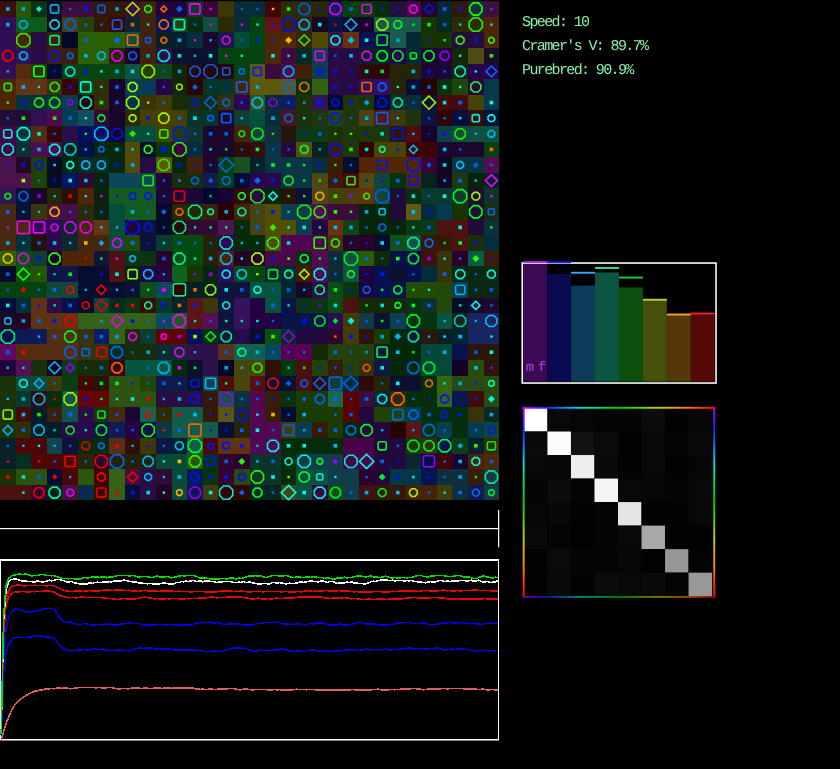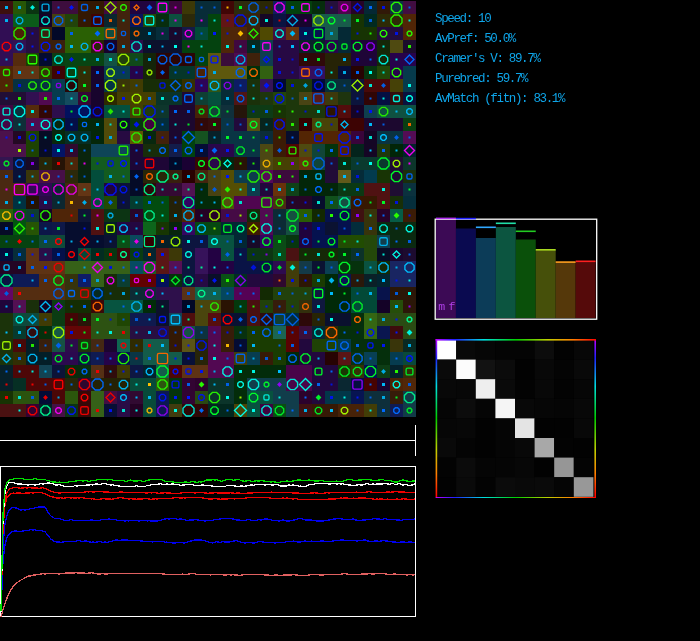--- a/index.html
+++ b/index.html
@@ -1,17 +1,17 @@
 <!DOCTYPE html>
 <html><head><meta charset="utf-8">
 <style>
 html,body{margin:0;padding:0;background:#000;}
 body{width:700px;height:641px;position:relative;overflow:hidden;}
 .stats{position:absolute;left:435px;top:9px;font-family:"Liberation Mono",monospace;
- font-size:12.5px;letter-spacing:-1.35px;color:#0ea5e9;line-height:20px;white-space:pre;}
+ font-size:12.5px;letter-spacing:-1.35px;color:#86efac;line-height:20px;white-space:pre;}
 .hline{position:absolute;left:0px;top:440px;width:416px;height:1.4px;background:#fff;}
 .vtick{position:absolute;left:415px;top:425px;width:1.4px;height:31px;background:#fff;}
 </style></head>
 <body>
 <svg xmlns="http://www.w3.org/2000/svg" width="416" height="416" style="position:absolute;left:0px;top:1px" shape-rendering="crispEdges">
 <rect x="0" y="0" width="13" height="13" fill="#3d0f0f"></rect>
 <rect x="13" y="0" width="13" height="13" fill="#275606"></rect>
 <rect x="26" y="0" width="13" height="13" fill="#0a3411"></rect>
 <rect x="39" y="0" width="13" height="13" fill="#080d24"></rect>
 <rect x="52" y="0" width="13" height="13" fill="#3d0d3d"></rect>
@@ -1969,21 +1969,21 @@
 <svg xmlns="http://www.w3.org/2000/svg" width="418" height="152" style="position:absolute;left:0px;top:465px" shape-rendering="crispEdges">
 <rect x="0.5" y="1.5" width="415" height="150" fill="none" stroke="#fff" stroke-width="1.2"></rect>
 <polyline points="1,152.0 3,144.6 5,138.5 7,133.0 9,128.3 11,124.7 13,121.6 15,119.6 17,117.8 19,116.3 21,115.0 23,114.0 25,112.7 27,111.9 29,111.0 31,110.9 33,110.1 35,110.0 37,109.4 39,109.3 41,109.0 43,108.8 45,109.0 47,108.5 49,108.2 51,108.6 53,108.5 55,108.1 57,108.6 59,109.0 61,108.6 63,108.5 65,108.1 67,108.0 69,108.1 71,107.8 73,108.1 75,107.8 77,107.8 79,108.1 81,108.1 83,108.0 85,108.2 87,108.2 89,108.1 91,107.8 93,108.0 95,108.5 97,108.9 99,109.1 101,108.9 103,108.7 105,108.9 107,109.0 109,108.6 111,108.4 113,108.2 115,108.3 117,108.6 119,108.6 121,108.2 123,108.6 125,108.6 127,108.6 129,108.4 131,108.4 133,108.4 135,108.7 137,108.4 139,108.5 141,108.3 143,108.6 145,108.3 147,108.4 149,108.4 151,108.6 153,108.4 155,108.5 157,108.5 159,108.5 161,108.5 163,109.0 165,109.1 167,109.5 169,109.2 171,109.6 173,109.5 175,109.2 177,109.4 179,109.8 181,109.3 183,109.1 185,109.4 187,109.3 189,109.1 191,108.7 193,108.7 195,108.9 197,109.3 199,109.8 201,109.8 203,109.3 205,109.2 207,109.5 209,109.8 211,109.9 213,109.6 215,109.6 217,109.6 219,109.7 221,109.5 223,109.9 225,110.2 227,109.8 229,109.6 231,110.0 233,109.7 235,110.1 237,110.1 239,110.2 241,110.2 243,109.9 245,109.7 247,109.4 249,109.6 251,109.8 253,109.4 255,109.8 257,109.7 259,109.4 261,109.4 263,109.8 265,109.9 267,109.9 269,110.2 271,110.2 273,110.2 275,110.1 277,110.1 279,110.2 281,110.2 283,110.2 285,110.0 287,109.9 289,110.1 291,110.1 293,109.6 295,109.8 297,110.1 299,110.2 301,110.2 303,110.2 305,110.2 307,110.2 309,110.1 311,109.6 313,109.5 315,109.3 317,109.7 319,109.9 321,109.9 323,110.0 325,109.6 327,109.6 329,109.8 331,109.7 333,109.4 335,109.3 337,109.2 339,109.4 341,109.1 343,108.8 345,108.8 347,109.0 349,109.3 351,109.4 353,109.8 355,109.7 357,109.2 359,109.3 361,109.2 363,109.0 365,109.2 367,109.0 369,108.8 371,108.8 373,109.2 375,108.8 377,108.8 379,108.8 381,108.8 383,108.8 385,108.8 387,109.2 389,109.2 391,109.4 393,109.1 395,109.1 397,109.3 399,109.6 401,109.4 403,109.3 405,109.7 407,110.0 409,109.7 411,109.7 413,109.9 415,109.8" fill="none" stroke="#e06060" stroke-width="1.3"></polyline>
 <polyline points="1,147.3 3,96.0 5,79.4 7,72.6 9,69.3 11,67.0 13,66.3 15,65.9 17,66.2 19,66.4 21,66.4 23,66.0 25,65.6 27,65.6 29,65.1 31,64.5 33,65.0 35,64.8 37,65.5 39,65.8 41,65.6 43,66.2 45,66.8 47,69.1 49,71.9 51,74.1 53,75.7 55,76.4 57,77.1 59,77.1 61,77.3 63,76.9 65,76.8 67,76.6 69,76.4 71,76.3 73,76.8 75,76.3 77,75.9 79,75.5 81,76.3 83,76.4 85,75.7 87,76.3 89,76.8 91,77.3 93,77.0 95,77.3 97,77.0 99,76.4 101,76.9 103,77.4 105,76.9 107,77.4 109,76.7 111,76.4 113,75.7 115,75.2 117,75.0 119,75.5 121,75.2 123,75.0 125,75.0 127,75.0 129,75.7 131,75.9 133,75.4 135,75.7 137,75.8 139,75.8 141,75.9 143,76.2 145,76.7 147,76.6 149,76.8 151,76.8 153,76.9 155,76.7 157,76.6 159,76.6 161,76.9 163,76.6 165,77.2 167,77.1 169,77.6 171,77.8 173,78.0 175,78.0 177,77.7 179,77.5 181,77.6 183,77.9 185,78.0 187,77.3 189,76.6 191,76.0 193,75.4 195,75.0 197,75.0 199,75.0 201,75.0 203,75.4 205,75.7 207,76.4 209,77.1 211,77.4 213,78.0 215,77.2 217,76.7 219,77.3 221,77.2 223,76.7 225,77.1 227,76.9 229,77.0 231,76.6 233,76.3 235,75.7 237,75.9 239,76.6 241,77.3 243,77.6 245,78.0 247,77.7 249,77.3 251,77.8 253,77.9 255,78.0 257,77.1 259,76.7 261,76.6 263,77.0 265,77.4 267,77.7 269,77.4 271,77.1 273,77.6 275,78.0 277,77.8 279,77.3 281,77.4 283,77.4 285,77.1 287,76.7 289,76.5 291,76.6 293,76.1 295,76.2 297,76.9 299,77.2 301,76.8 303,76.6 305,76.0 307,76.4 309,76.6 311,76.1 313,76.2 315,76.4 317,76.5 319,76.3 321,76.1 323,75.9 325,76.7 327,76.4 329,76.4 331,76.4 333,75.9 335,75.8 337,75.4 339,75.2 341,75.1 343,75.0 345,75.8 347,75.6 349,75.4 351,75.7 353,75.6 355,75.7 357,76.0 359,75.4 361,75.7 363,75.2 365,75.0 367,75.6 369,76.4 371,76.7 373,76.2 375,76.1 377,75.8 379,76.4 381,76.0 383,75.6 385,75.9 387,76.1 389,76.3 391,76.3 393,77.0 395,76.9 397,77.5 399,77.2 401,77.1 403,76.9 405,77.2 407,77.5 409,77.0 411,77.0 413,77.3 415,77.2" fill="none" stroke="#0000ee" stroke-width="1.3"></polyline>
 <polyline points="1,147.2 3,80.9 5,58.9 7,50.2 9,45.8 11,43.0 13,42.6 15,42.9 17,43.1 19,44.2 21,45.1 23,44.6 25,45.0 27,44.7 29,44.2 31,43.7 33,43.5 35,42.9 37,42.3 39,42.0 41,42.0 43,42.0 45,42.0 47,45.4 49,48.9 51,51.0 53,52.3 55,53.7 57,53.5 59,53.4 61,54.1 63,54.8 65,55.4 67,55.4 69,55.1 71,54.6 73,55.2 75,55.6 77,55.6 79,55.9 81,55.4 83,55.4 85,55.9 87,55.2 89,55.4 91,54.8 93,55.3 95,55.7 97,55.8 99,55.6 101,54.8 103,54.8 105,54.6 107,54.4 109,53.8 111,54.5 113,54.5 115,54.6 117,55.1 119,55.6 121,55.6 123,55.6 125,56.0 127,55.7 129,56.0 131,55.2 133,55.5 135,55.5 137,55.6 139,56.0 141,55.4 143,55.2 145,55.6 147,55.9 149,55.8 151,56.0 153,56.0 155,56.0 157,56.0 159,55.7 161,55.2 163,54.6 165,54.0 167,53.4 169,54.2 171,53.7 173,53.9 175,53.4 177,54.2 179,54.2 181,53.8 183,54.3 185,54.9 187,55.5 189,55.1 191,54.9 193,55.1 195,54.7 197,54.8 199,55.1 201,55.4 203,55.8 205,56.0 207,55.5 209,55.8 211,55.6 213,55.1 215,54.3 217,54.5 219,54.3 221,53.7 223,53.8 225,53.7 227,53.5 229,53.7 231,53.8 233,53.9 235,54.7 237,55.2 239,54.9 241,55.4 243,55.1 245,55.7 247,54.9 249,54.6 251,55.2 253,55.4 255,55.7 257,55.1 259,54.5 261,55.2 263,54.5 265,54.0 267,54.0 269,54.5 271,54.7 273,55.5 275,55.8 277,55.6 279,56.0 281,55.6 283,54.8 285,55.5 287,56.0 289,56.0 291,55.8 293,55.3 295,54.8 297,54.1 299,53.6 301,53.6 303,54.3 305,54.9 307,54.9 309,55.1 311,55.0 313,55.4 315,55.6 317,56.0 319,56.0 321,56.0 323,56.0 325,55.4 327,55.3 329,55.1 331,54.6 333,54.1 335,54.0 337,53.6 339,53.8 341,53.6 343,54.4 345,54.7 347,54.7 349,54.6 351,54.4 353,54.0 355,54.7 357,55.3 359,55.5 361,55.6 363,55.0 365,55.0 367,54.5 369,54.2 371,54.4 373,53.9 375,53.6 377,54.0 379,54.0 381,54.6 383,54.1 385,53.5 387,54.2 389,54.4 391,54.7 393,54.8 395,54.2 397,55.0 399,54.9 401,55.5 403,54.9 405,54.5 407,54.6 409,54.2 411,54.8 413,54.4 415,53.8" fill="none" stroke="#0000ee" stroke-width="1.3"></polyline>
 <polyline points="1,146.7 3,63.2 5,39.7 7,32.7 9,30.2 11,28.9 13,28.0 15,28.3 17,28.1 19,28.0 21,28.1 23,28.6 25,28.3 27,27.8 29,28.2 31,27.7 33,28.0 35,27.7 37,27.6 39,27.6 41,27.6 43,28.1 45,28.4 47,29.7 49,30.9 51,31.6 53,32.0 55,32.6 57,33.2 59,32.9 61,32.8 63,33.3 65,33.0 67,32.7 69,32.6 71,33.0 73,32.8 75,33.1 77,32.8 79,33.0 81,32.7 83,32.9 85,33.1 87,33.5 89,33.5 91,33.9 93,33.8 95,34.2 97,34.4 99,34.4 101,34.0 103,33.7 105,33.9 107,34.2 109,33.9 111,34.2 113,34.1 115,33.6 117,33.2 119,32.8 121,32.6 123,33.1 125,33.3 127,33.6 129,34.0 131,33.8 133,34.0 135,34.1 137,34.2 139,33.8 141,34.1 143,33.8 145,33.7 147,33.8 149,34.0 151,34.3 153,34.1 155,33.8 157,34.0 159,33.6 161,33.9 163,33.7 165,33.6 167,33.4 169,33.6 171,33.3 173,33.0 175,32.6 177,32.6 179,32.8 181,33.3 183,32.8 185,32.9 187,32.8 189,32.7 191,32.6 193,32.6 195,32.6 197,32.6 199,32.6 201,32.6 203,33.0 205,33.3 207,33.7 209,34.0 211,34.2 213,33.9 215,33.5 217,33.9 219,34.1 221,34.2 223,33.8 225,34.1 227,34.1 229,33.6 231,33.4 233,33.8 235,33.9 237,33.5 239,33.1 241,33.4 243,33.2 245,33.2 247,32.9 249,32.7 251,32.7 253,32.7 255,32.6 257,32.6 259,32.6 261,32.6 263,32.6 265,32.6 267,32.6 269,32.9 271,33.2 273,33.4 275,33.8 277,33.5 279,33.4 281,33.3 283,33.0 285,33.3 287,32.9 289,33.4 291,33.6 293,34.0 295,33.6 297,33.9 299,34.3 301,34.4 303,34.4 305,34.4 307,34.3 309,34.4 311,34.4 313,34.4 315,34.2 317,34.3 319,34.3 321,34.4 323,34.4 325,34.2 327,34.3 329,34.0 331,34.0 333,34.0 335,34.1 337,33.7 339,33.3 341,33.1 343,33.2 345,32.9 347,33.0 349,33.4 351,33.4 353,33.1 355,33.2 357,33.2 359,33.1 361,32.9 363,33.1 365,33.0 367,33.5 369,33.5 371,33.6 373,34.0 375,34.4 377,33.9 379,34.3 381,33.8 383,34.2 385,34.4 387,34.1 389,34.3 391,34.3 393,34.2 395,34.2 397,34.1 399,34.2 401,34.3 403,33.8 405,33.9 407,34.1 409,34.4 411,34.3 413,34.3 415,33.9" fill="none" stroke="#ee0000" stroke-width="1.3"></polyline>
 <polyline points="1,146.7 3,60.2 5,34.8 7,27.6 9,24.5 11,23.3 13,22.9 15,22.5 17,22.6 19,23.1 21,23.2 23,23.0 25,22.7 27,23.1 29,22.7 31,22.9 33,23.1 35,22.9 37,23.0 39,23.3 41,23.0 43,22.8 45,23.3 47,24.0 49,25.3 51,26.1 53,26.8 55,27.4 57,27.7 59,27.9 61,27.9 63,27.5 65,27.6 67,27.5 69,27.8 71,27.6 73,27.3 75,27.2 77,27.5 79,27.5 81,27.7 83,27.3 85,27.0 87,26.8 89,26.9 91,26.6 93,27.1 95,26.9 97,26.6 99,26.6 101,26.7 103,26.8 105,27.2 107,26.8 109,27.3 111,27.6 113,27.6 115,27.8 117,27.6 119,27.2 121,26.8 123,27.3 125,27.7 127,27.6 129,27.7 131,27.7 133,27.8 135,27.4 137,27.7 139,27.4 141,27.4 143,27.6 145,27.9 147,28.0 149,27.6 151,27.9 153,27.8 155,27.8 157,28.0 159,28.4 161,28.0 163,27.9 165,27.7 167,28.0 169,27.9 171,28.2 173,28.4 175,28.3 177,28.4 179,28.4 181,28.0 183,27.8 185,27.4 187,27.7 189,27.6 191,27.4 193,27.6 195,28.1 197,27.7 199,27.8 201,27.6 203,27.8 205,28.0 207,28.2 209,28.3 211,27.8 213,28.1 215,27.7 217,27.8 219,28.2 221,27.9 223,27.9 225,28.0 227,28.1 229,27.9 231,27.8 233,28.1 235,28.3 237,27.9 239,28.0 241,28.3 243,28.3 245,28.4 247,28.1 249,27.9 251,28.2 253,27.9 255,27.5 257,27.2 259,27.6 261,27.9 263,27.6 265,27.8 267,27.5 269,27.6 271,27.1 273,27.2 275,27.5 277,27.5 279,27.6 281,27.3 283,27.2 285,27.5 287,27.4 289,27.6 291,27.7 293,28.0 295,28.2 297,27.9 299,28.2 301,28.4 303,28.3 305,28.4 307,28.3 309,28.3 311,28.1 313,28.0 315,27.8 317,28.1 319,28.2 321,28.2 323,28.2 325,28.1 327,27.7 329,27.9 331,27.8 333,27.6 335,27.6 337,27.3 339,27.4 341,27.7 343,27.5 345,27.2 347,27.7 349,27.8 351,27.6 353,27.2 355,27.3 357,27.1 359,27.5 361,27.7 363,27.4 365,27.4 367,27.0 369,26.8 371,26.9 373,27.3 375,27.2 377,27.7 379,27.4 381,27.1 383,27.4 385,27.3 387,27.1 389,27.1 391,27.2 393,27.0 395,26.7 397,26.8 399,27.0 401,27.1 403,26.8 405,27.2 407,27.2 409,27.3 411,27.6 413,27.3 415,27.3" fill="none" stroke="#ee0000" stroke-width="1.3"></polyline>
 <polyline points="1,146.9 3,52.5 5,27.1 7,20.1 9,17.9 11,17.7 13,17.3 15,18.1 17,18.8 19,19.1 21,18.9 23,19.5 25,19.5 27,19.9 29,20.0 31,19.2 33,19.6 35,20.0 37,19.7 39,19.3 41,18.4 43,19.1 45,18.6 47,18.1 49,17.9 51,18.3 53,18.9 55,19.8 57,20.1 59,19.4 61,20.3 63,20.9 65,21.4 67,21.5 69,21.5 71,21.5 73,21.5 75,20.5 77,21.3 79,20.4 81,20.2 83,20.3 85,20.3 87,20.0 89,20.0 91,19.7 93,20.0 95,19.2 97,19.0 99,19.3 101,19.3 103,18.5 105,18.6 107,19.4 109,19.5 111,20.0 113,19.8 115,20.6 117,20.6 119,21.1 121,21.2 123,21.5 125,21.2 127,21.5 129,21.5 131,21.5 133,21.5 135,21.1 137,20.7 139,21.4 141,21.5 143,21.5 145,21.5 147,20.5 149,20.6 151,19.7 153,19.8 155,19.3 157,19.6 159,19.0 161,18.8 163,19.4 165,19.5 167,18.9 169,19.9 171,19.0 173,19.0 175,19.4 177,19.6 179,19.9 181,20.6 183,19.9 185,19.9 187,19.5 189,19.7 191,19.6 193,19.9 195,20.4 197,20.4 199,20.2 201,20.3 203,19.7 205,20.5 207,20.2 209,20.2 211,20.8 213,21.3 215,21.5 217,21.5 219,21.4 221,21.2 223,21.5 225,21.5 227,20.5 229,20.6 231,20.8 233,20.5 235,21.0 237,21.4 239,21.5 241,21.0 243,21.2 245,21.2 247,20.8 249,20.4 251,19.7 253,20.3 255,19.9 257,19.6 259,19.2 261,19.4 263,19.4 265,20.1 267,19.4 269,19.1 271,19.8 273,20.3 275,19.5 277,19.5 279,20.4 281,21.2 283,20.8 285,21.1 287,20.8 289,19.9 291,20.6 293,19.9 295,20.8 297,20.6 299,21.2 301,21.1 303,21.5 305,21.5 307,20.8 309,19.9 311,19.3 313,19.6 315,18.9 317,18.5 319,18.5 321,18.5 323,18.5 325,18.9 327,18.5 329,19.2 331,18.8 333,18.7 335,18.6 337,19.3 339,18.6 341,19.2 343,18.6 345,19.5 347,19.7 349,20.1 351,20.1 353,20.4 355,20.7 357,20.0 359,19.5 361,20.3 363,19.8 365,19.3 367,18.6 369,19.1 371,19.7 373,18.9 375,19.6 377,19.0 379,19.0 381,19.1 383,18.8 385,18.6 387,18.7 389,19.3 391,18.9 393,18.5 395,19.5 397,19.1 399,18.5 401,19.4 403,20.2 405,19.7 407,19.8 409,20.4 411,20.1 413,19.8 415,18.9" fill="none" stroke="#ffffff" stroke-width="1.3"></polyline>
 <polyline points="1,146.4 3,49.0 5,23.3 7,17.2 9,15.3 11,14.4 13,14.1 15,13.5 17,13.5 19,13.9 21,13.4 23,13.7 25,14.6 27,14.9 29,14.6 31,14.8 33,14.1 35,13.5 37,14.1 39,14.5 41,14.7 43,14.8 45,14.5 47,15.5 49,15.9 51,16.7 53,17.2 55,16.9 57,17.4 59,17.1 61,17.2 63,17.5 65,17.5 67,17.5 69,16.8 71,16.2 73,16.7 75,16.3 77,15.7 79,15.9 81,15.7 83,16.2 85,15.6 87,15.6 89,16.5 91,15.9 93,15.7 95,15.5 97,14.9 99,14.5 101,14.5 103,14.7 105,14.5 107,14.9 109,14.8 111,14.5 113,15.3 115,15.7 117,15.7 119,15.3 121,15.3 123,15.7 125,16.1 127,16.4 129,15.5 131,15.0 133,15.9 135,16.0 137,16.0 139,15.3 141,15.9 143,16.5 145,16.1 147,15.7 149,15.0 151,14.7 153,14.8 155,14.8 157,14.5 159,14.5 161,14.5 163,15.2 165,16.1 167,16.7 169,16.7 171,16.4 173,17.0 175,17.4 177,17.5 179,17.5 181,17.5 183,17.4 185,16.9 187,17.2 189,17.5 191,16.9 193,16.6 195,17.0 197,17.5 199,16.6 201,17.1 203,16.5 205,15.8 207,15.0 209,15.1 211,15.1 213,14.6 215,15.1 217,14.6 219,15.5 221,16.4 223,16.0 225,15.2 227,14.5 229,14.7 231,14.6 233,15.2 235,15.1 237,14.7 239,14.5 241,15.5 243,16.0 245,16.3 247,15.8 249,15.7 251,16.2 253,16.4 255,16.0 257,15.7 259,16.3 261,15.5 263,15.8 265,16.2 267,16.2 269,16.3 271,17.0 273,16.6 275,17.0 277,17.3 279,17.5 281,16.6 283,16.9 285,16.6 287,15.9 289,16.6 291,16.2 293,16.1 295,15.7 297,15.1 299,14.8 301,15.1 303,15.4 305,15.9 307,15.3 309,14.9 311,15.6 313,15.7 315,16.1 317,16.1 319,15.9 321,15.1 323,15.8 325,16.5 327,16.8 329,16.3 331,16.5 333,16.8 335,16.3 337,16.1 339,16.7 341,16.3 343,16.4 345,15.6 347,14.8 349,14.5 351,14.5 353,15.4 355,15.6 357,15.6 359,15.0 361,15.2 363,14.6 365,14.5 367,14.5 369,14.5 371,15.1 373,15.3 375,15.6 377,15.3 379,15.1 381,14.5 383,14.5 385,15.5 387,15.8 389,15.6 391,15.8 393,16.6 395,17.1 397,17.0 399,16.3 401,15.5 403,14.8 405,15.5 407,16.0 409,16.4 411,16.7 413,16.0 415,16.2" fill="none" stroke="#00dd00" stroke-width="1.3"></polyline>
 </svg>
-<div class="stats"><div>Speed: 10</div><div>AvPref: 50.0%</div><div>Cramer's V: 89.7%</div><div>Purebred: 59.7%</div><div>AvMatch (fitn): 83.1%</div></div>
+<div class="stats"><div>Speed: 10</div><div>Cramer's V: 89.7%</div><div>Purebred: 90.9%</div></div>
 <svg xmlns="http://www.w3.org/2000/svg" width="164" height="103" style="position:absolute;left:434px;top:217px">
 <rect x="2.00" y="2.50" width="19.95" height="98.50" fill="#3c0a55"></rect>
 <rect x="21.95" y="11.50" width="19.95" height="89.50" fill="#0a0a50"></rect>
 <rect x="41.90" y="21.00" width="19.95" height="80.00" fill="#0c3c58"></rect>
 <rect x="61.85" y="10.00" width="19.95" height="91.00" fill="#0c5540"></rect>
 <rect x="81.80" y="22.50" width="19.95" height="78.50" fill="#0a500a"></rect>
 <rect x="101.75" y="33.00" width="19.95" height="68.00" fill="#46500a"></rect>
 <rect x="121.70" y="45.50" width="19.95" height="55.50" fill="#55380a"></rect>
 <rect x="141.65" y="45.00" width="19.95" height="56.00" fill="#550a0a"></rect>
 <rect x="1.2" y="2.2" width="161.5" height="100" fill="none" stroke="#fff" stroke-width="1.3"></rect>

